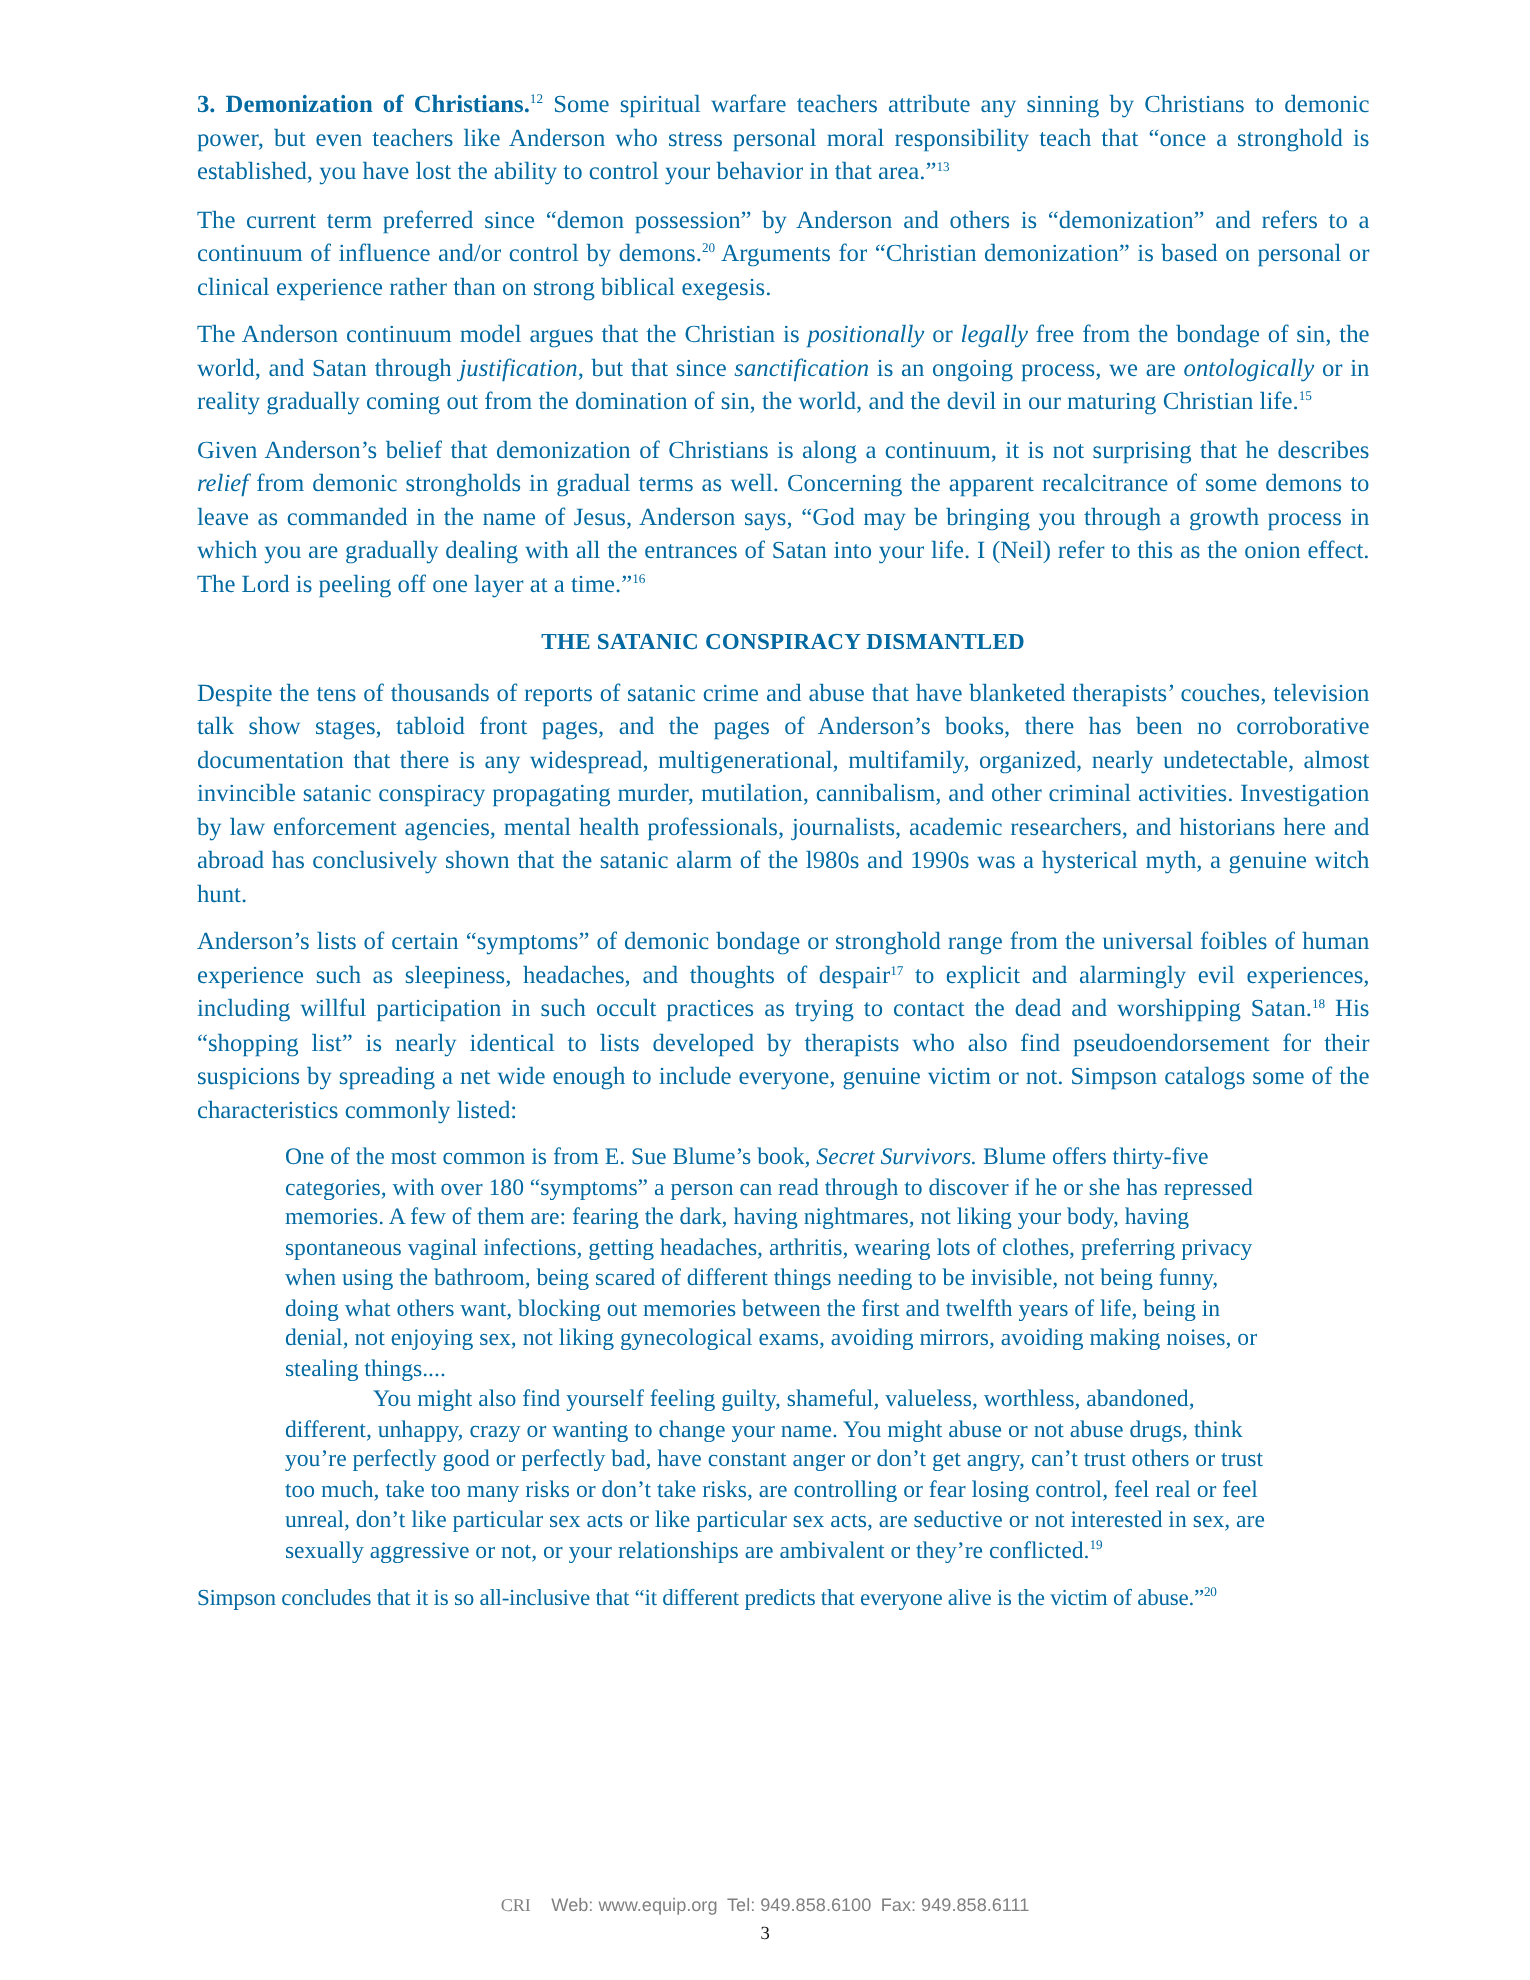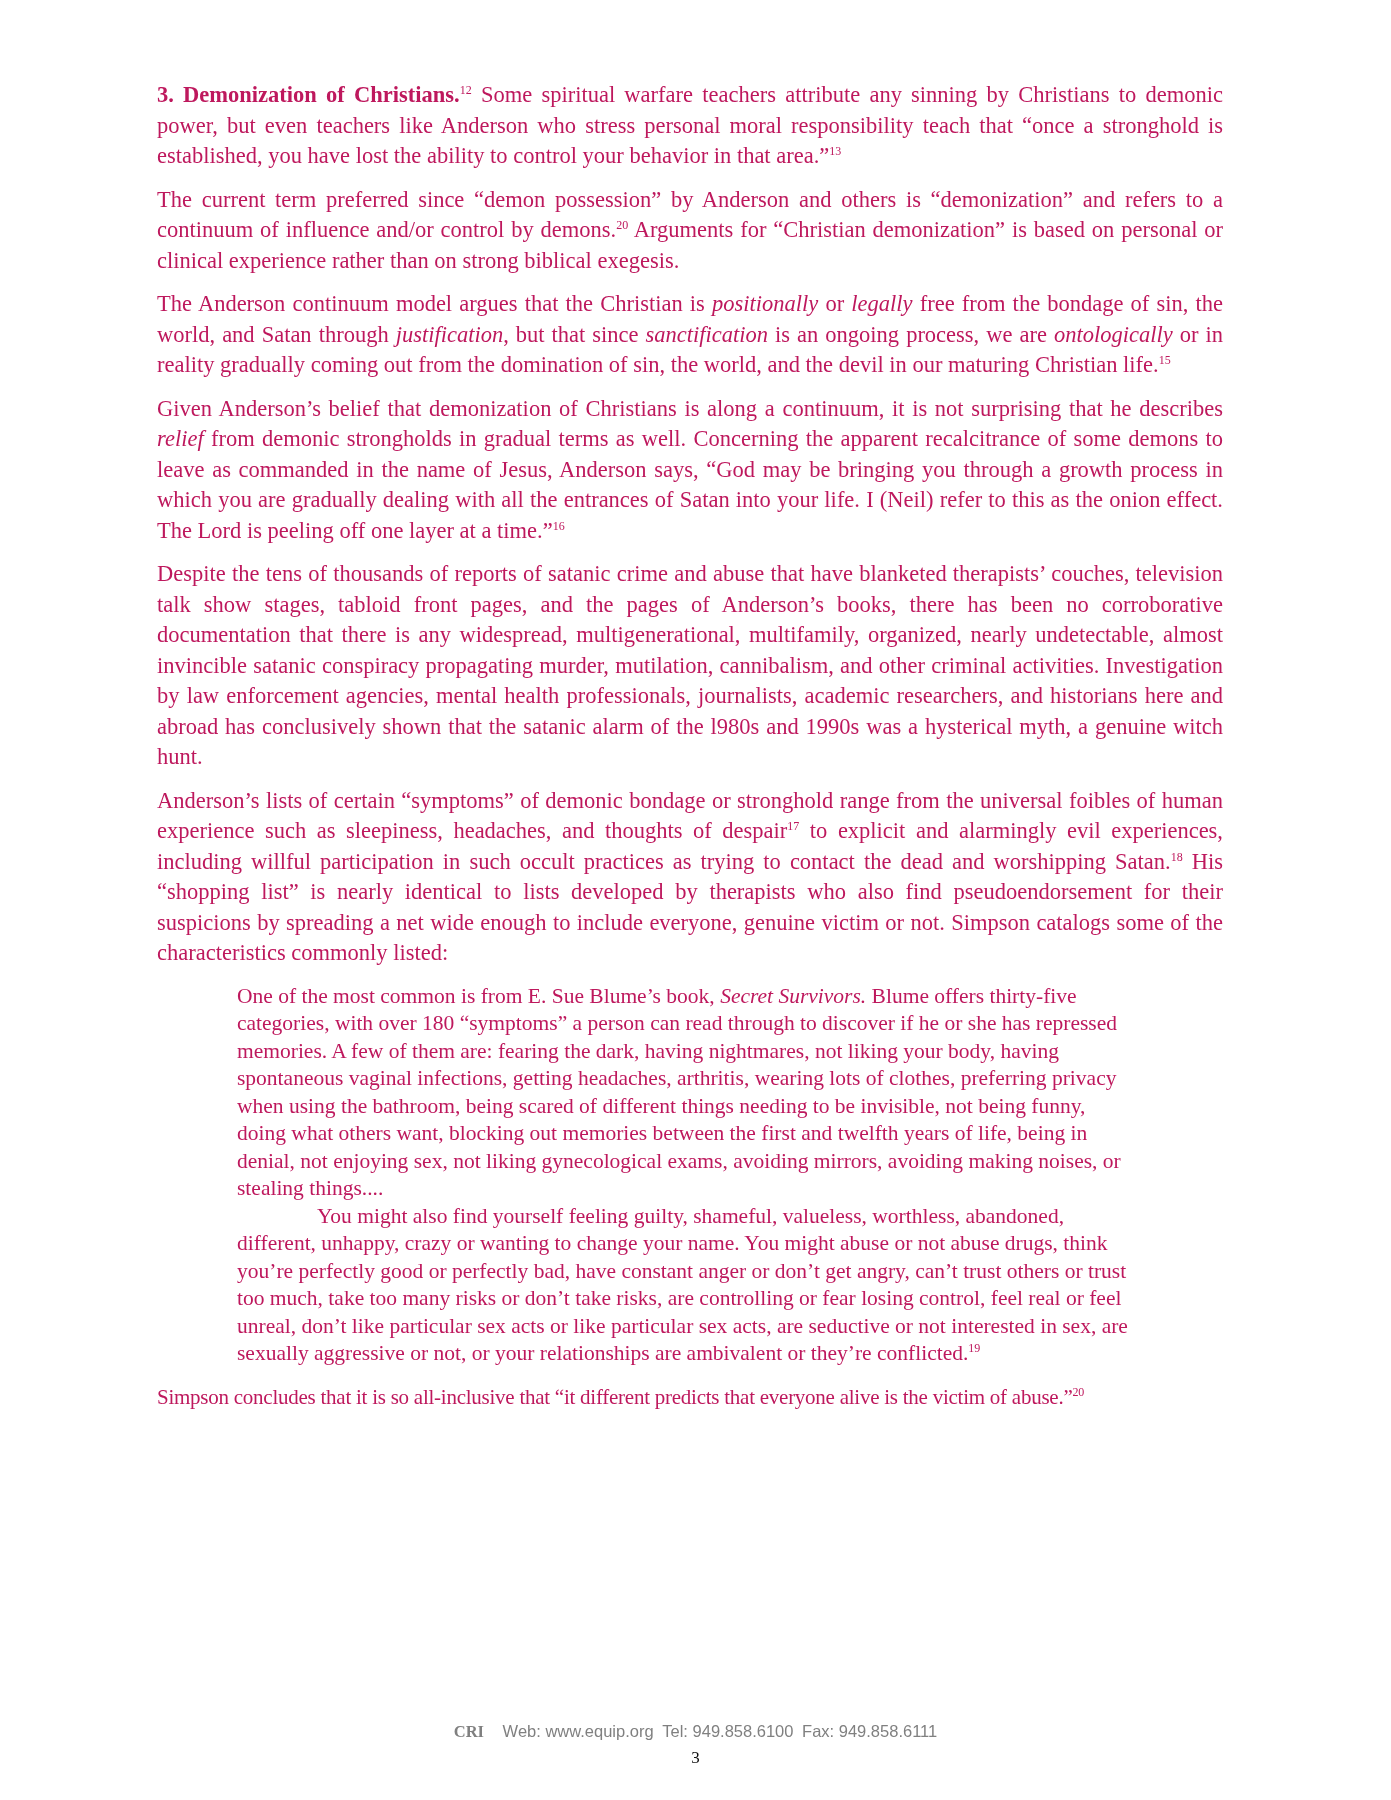--- a/index.html
+++ b/index.html
@@ -1,59 +1,60 @@
 <!DOCTYPE html>
 <html><head>
 <meta charset="utf-8">
 <style>
   html, body { margin: 0; padding: 0; background: #ffffff; }
   body { width: 1391px; height: 1800px; position: relative; overflow: hidden; }
   .page {
-    position: absolute; left: 157px; top: 80px; width: 1066px;
+    position: absolute; left: 179px; top: 80px; width: 1066px;
     font-family: "Liberation Serif", "DejaVu Serif", serif;
-    font-size: 22.5px; line-height: 30.5px; color: #be185d;
+    font-size: 22.5px; line-height: 30.5px; color: #0369a1;
   }
   p { margin: 0 0 13px 0; text-align: justify; }
   sup { font-size: 12px; line-height: 0; vertical-align: 8px; }
   .heading {
     text-align: center; font-weight: bold; font-size: 21px;
     margin: 22px 0 16px 0; letter-spacing: 0.2px;
   }
   .bq {
     margin: 14px 0 14px 80px; width: 900px;
     font-size: 21.5px; line-height: 27.5px; text-align: left; font-family: Liberation Serif, serif;
   }
   .bq .p2 { text-indent: 80px; }
   .tight { font-size: 21px; letter-spacing: -0.25px; text-align: left; white-space: nowrap; }
   .footer {
     position: absolute; left: 0; top: 1722px; width: 1391px; text-align: center;
     font-family: "Liberation Sans", "DejaVu Sans", sans-serif;
     font-size: 16.5px; color: #808080;
   }
-  .footer .cri { font-family: "Liberation Serif", "DejaVu Serif", serif; font-weight: bold; margin-right: 14px; }
+  .footer .cri { font-family: "Liberation Serif", "DejaVu Serif", serif; font-weight: normal; margin-right: 14px; }
   .footer .lbl { margin-left: 4px; }
   .footer b { font-weight: normal; }
   .pagenum {
     position: absolute; left: 0; top: 1748px; width: 1391px; text-align: center;
     font-family: "Liberation Serif", "DejaVu Serif", serif; font-size: 17px; color: #111;
   }
 </style>
 </head>
 <body>
 
 <div class="page">
 
   <p><b>3. Demonization of Christians.</b><sup>12</sup><span> Some spiritual warfare teachers attribute any sinning by Christians to demonic power, but even teachers like Anderson who stress personal moral responsibility teach that “once a stronghold is established, you have lost the ability to control your behavior in that area.”</span><sup>13</sup></p>
 
   <p><span>The current term preferred since “demon possession” by Anderson and others is “demonization” and refers to a continuum of influence and/or control by demons.</span><sup>20</sup><span> Arguments for “Christian demonization” is based on personal or clinical experience rather than on strong biblical exegesis.</span></p>
 
   <p><span>The Anderson continuum model argues that the Christian is </span><i>positionally</i><span> or </span><i>legally</i><span> free from the bondage of sin, the world, and Satan through </span><i>justification</i><span>, but that since </span><i>sanctification</i><span> is an ongoing process, we are </span><i>ontologically</i><span> or in reality gradually coming out from the domination of sin, the world, and the devil in our maturing Christian life.</span><sup>15</sup></p>
 
   <p><span>Given Anderson’s belief that demonization of Christians is along a continuum, it is not surprising that he describes </span><i>relief</i><span> from demonic strongholds in gradual terms as well. Concerning the apparent recalcitrance of some demons to leave as commanded in the name of Jesus, Anderson says, “God may be bringing you through a growth process in which you are gradually dealing with all the entrances of Satan into your life. I (Neil) refer to this as the onion effect. The Lord is peeling off one layer at a time.”</span><sup>16</sup></p>
 
+  <div class="heading">THE SATANIC CONSPIRACY DISMANTLED</div>
 
   <p>Despite the tens of thousands of reports of satanic crime and abuse that have blanketed therapists’ couches, television talk show stages, tabloid front pages, and the pages of Anderson’s books, there has been no corroborative documentation that there is any widespread, multigenerational, multifamily, organized, nearly undetectable, almost invincible satanic conspiracy propagating murder, mutilation, cannibalism, and other criminal activities. Investigation by law enforcement agencies, mental health professionals, journalists, academic researchers, and historians here and abroad has conclusively shown that the satanic alarm of the l980s and 1990s was a hysterical myth, a genuine witch hunt.</p>
 
   <p><span>Anderson’s lists of certain “symptoms” of demonic bondage or stronghold range from the universal foibles of human experience such as sleepiness, headaches, and thoughts of despair</span><sup>17</sup><span> to explicit and alarmingly evil experiences, including willful participation in such occult practices as trying to contact the dead and worshipping Satan.</span><sup>18</sup><span> His “shopping list” is nearly identical to lists developed by therapists who also find pseudoendorsement for their suspicions by spreading a net wide enough to include everyone, genuine victim or not. Simpson catalogs some of the characteristics commonly listed:</span></p>
 
   <div class="bq">
     <div><span>One of the most common is from E. Sue Blume’s book, </span><i>Secret Survivors.</i><span> Blume offers thirty-five categories, with over 180 “symptoms” a person can read through to discover if he or she has repressed memories. A few of them are: fearing the dark, having nightmares, not liking your body, having spontaneous vaginal infections, getting headaches, arthritis, wearing lots of clothes, preferring privacy when using the bathroom, being scared of different things needing to be invisible, not being funny, doing what others want, blocking out memories between the first and twelfth years of life, being in denial, not enjoying sex, not liking gynecological exams, avoiding mirrors, avoiding making noises, or stealing things....</span></div>
     <div class="p2"><span>You might also find yourself feeling guilty, shameful, valueless, worthless, abandoned, different, unhappy, crazy or wanting to change your name. You might abuse or not abuse drugs, think you’re perfectly good or perfectly bad, have constant anger or don’t get angry, can’t trust others or trust too much, take too many risks or don’t take risks, are controlling or fear losing control, feel real or feel unreal, don’t like particular sex acts or like particular sex acts, are seductive or not interested in sex, are sexually aggressive or not, or your relationships are ambivalent or they’re conflicted.</span><sup>19</sup></div>
   </div>
 

